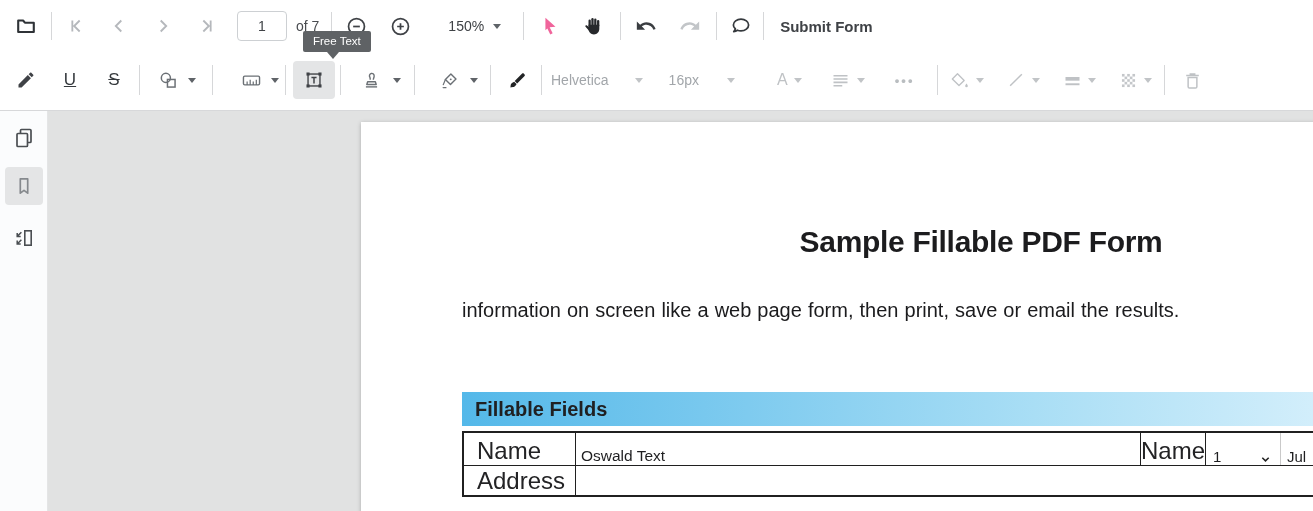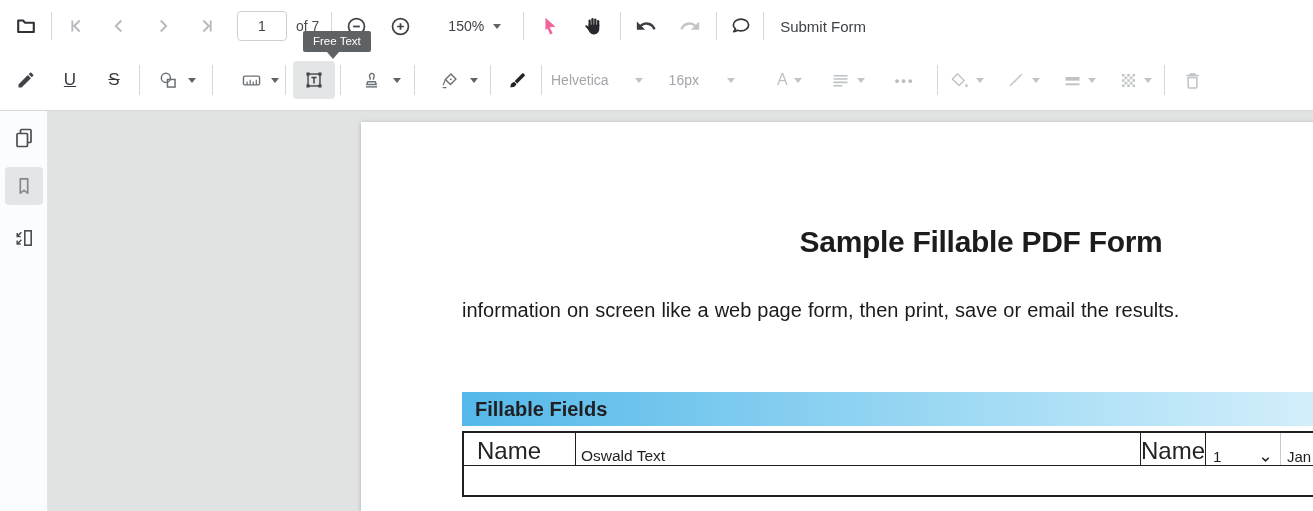--- a/index.html
+++ b/index.html
@@ -16,21 +16,21 @@
   .sep{width:1px;height:28px;background:#d6d7d9;flex:none;}
   .sep2{height:30px;}
   .caret{width:0;height:0;border-left:4.5px solid transparent;border-right:4.5px solid transparent;
          border-top:5px solid #5f6368;flex:none;}
   .caret.lt{border-top-color:#c1c4c7;}
   .combo{display:flex;align-items:center;flex:none;}
   .pageinput{width:44px;height:26px;border:1px solid #cdd0d3;border-radius:4px;text-align:center;
              font-size:14px;color:#3f4246;font-family:"Liberation Sans",sans-serif;outline:none;}
   .oflabel{font-size:14px;color:#494c50;margin-left:9px;white-space:nowrap;}
   .zoomtxt{font-size:14px;color:#3f4246;margin-right:9px;}
-  .submit{font-size:15px;color:#3f4246;white-space:nowrap;margin-left:16px;cursor:default;}
+  .submit{font-size:15px;color:#3f4246;white-space:nowrap;margin-left:16px;cursor:default;font-weight:bold;}
   .glyph{font-size:17px;color:#35393d;font-weight:500;}
   .glyph.u{text-decoration:underline;}
   .glyph.s{text-decoration:line-through;}
   .glyph.dis{color:#bfc2c5;font-weight:400;font-size:16px;}
   .fontname{font-size:14px;color:#a2a6aa;margin-right:10px;white-space:nowrap;}
   .dots3{color:#b9bdc0;font-size:13px;letter-spacing:2px;font-weight:700;}
   .sel{background:#e4e5e6;}
   .ftbtn{width:42px;height:38px;}
   
   .tooltip{position:absolute;left:303px;top:31px;height:21px;line-height:21px;padding:0 10px;
@@ -344,23 +344,26 @@
         <div class="cell cb" style="width:65px;justify-content:center">
           <span class="flabel" style="padding-left:0">Name</span>
         </div>
         <div class="cell" style="width:75px;justify-content:space-between;border-right:1px solid #c9c9c9">
           <span class="small" style="padding-left:7px">1</span>
           <svg width="11" height="11" viewBox="0 0 12 12" style="margin-right:9px">
             <path d="M2.5 4l3.5 3.5L9.5 4" fill="none" stroke="#222" stroke-width="1.6"></path>
           </svg>
         </div>
         <div class="cell" style="flex:1">
-          <span class="small" style="padding-left:6px">Jan</span>
+          <span class="small" style="padding-left:6px">Jul</span>
         </div>
       </div>
       <div class="trowd r2">
+        <div class="cell cb" style="width:112px">
+          <span class="flabel">Address</span>
+        </div>
         <div class="cell" style="flex:1">
           <span class="fval"></span>
         </div>
       </div>
     </div>
   </div>
 </div>
 
 </body></html>

